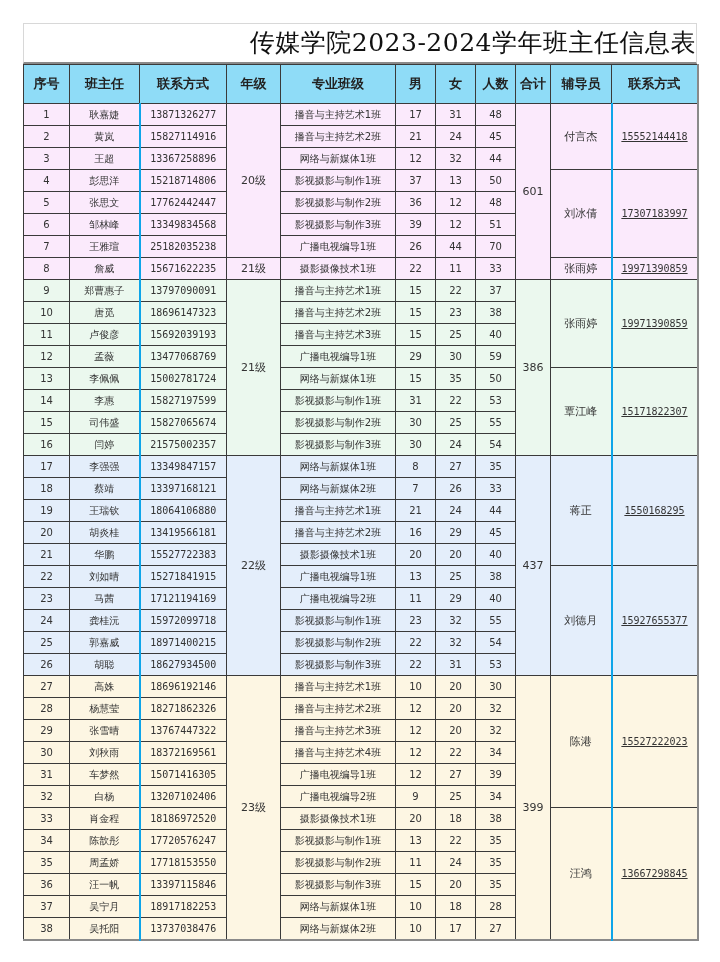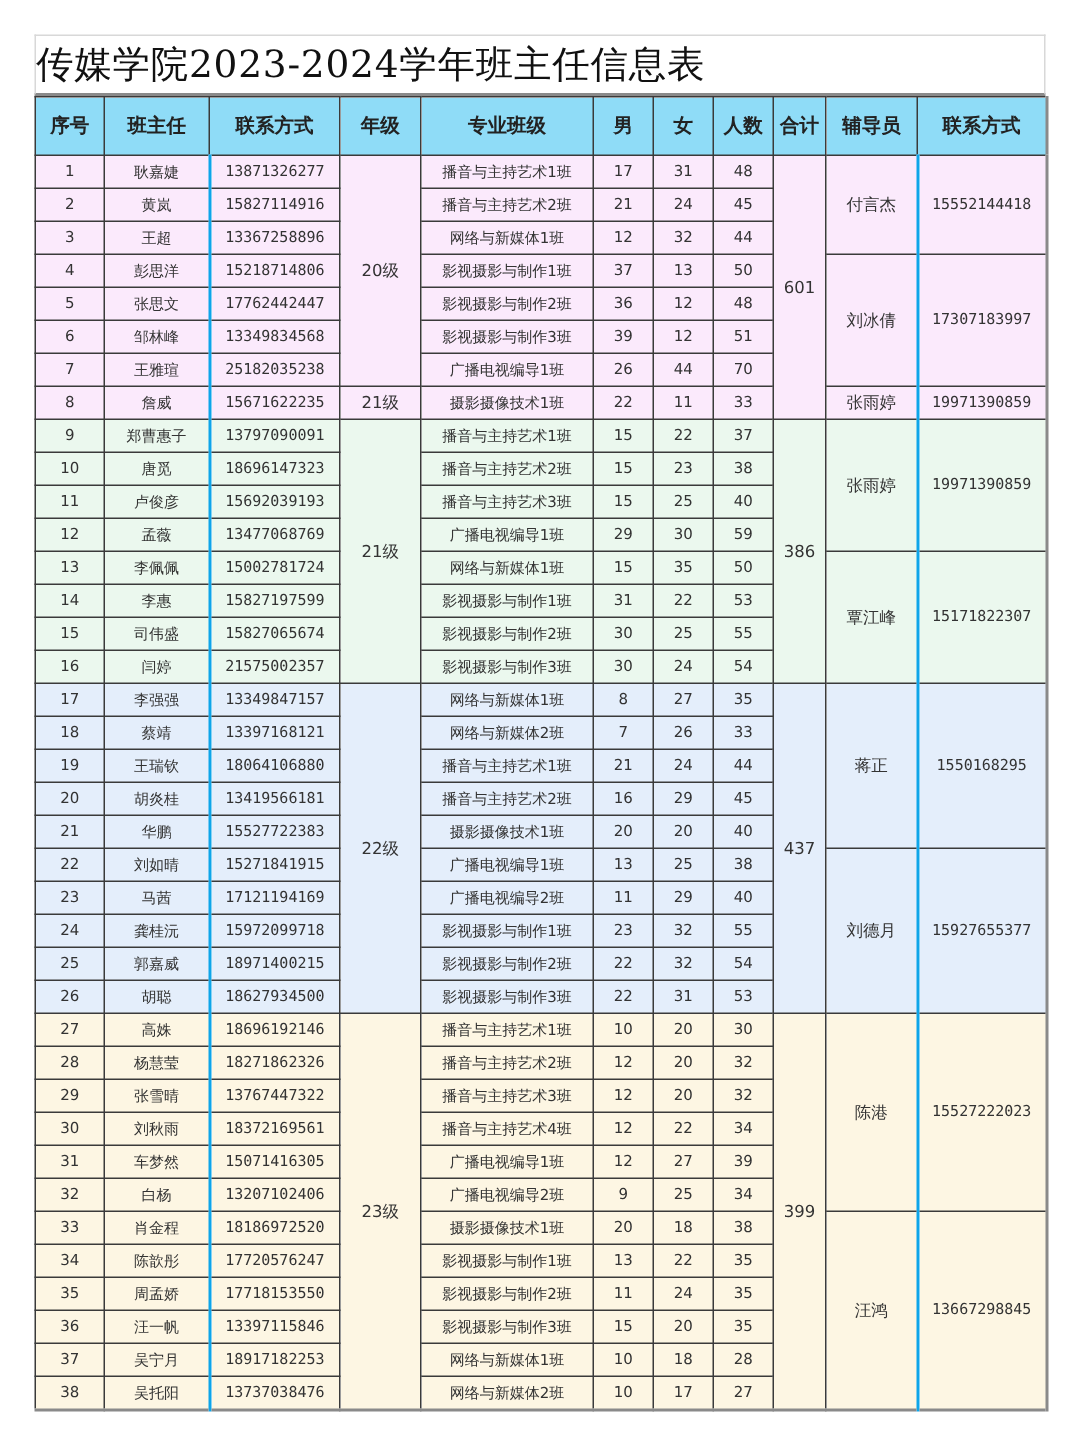--- a/index.html
+++ b/index.html
@@ -1,37 +1,37 @@
 <!DOCTYPE html>
 <html><head>
 <meta charset="utf-8">
 <style>
   html, body { margin: 0; padding: 0; background: #ffffff; }
   body { width: 720px; height: 962px; position: relative; overflow: hidden;
          font-family: "DejaVu Sans", "Liberation Sans", sans-serif; }
   .sheet { position: absolute; left: 23px; top: 23px; width: 674px; }
   .title { height: 38px; border: 1px solid #d8d8d8; border-bottom: 2px solid #8a8a8a;
-           background: #ffffff; text-align: left; line-height: 38px;
+           background: #ffffff; text-align: right; line-height: 38px;
            font-family: "DejaVu Serif", "Liberation Serif", serif; font-size: 25px;
            color: #111; letter-spacing: 0.5px; }
   table { border-collapse: collapse; width: 674px; table-layout: fixed;
           border-right: 2px solid #8a8a8a; border-bottom: 2px solid #8a8a8a; padding-left: 48px; }
   th, td { border: 1px solid #3a3a3a; text-align: center; vertical-align: middle;
            padding: 0; overflow: hidden; white-space: nowrap; }
   th { height: 38px; background: #8fdcf7; font-family: "DejaVu Serif", "Liberation Serif", serif;
        font-weight: bold; font-size: 13px; color: #222; }
   td { height: 21px; font-size: 10px; color: #333; }
   td.phone { font-family: "DejaVu Sans Mono", "Liberation Mono", monospace; font-size: 10px; }
   td.big { font-size: 11px; }
   tr.g20 td { background: #fbeafc; }
   tr.g21 td { background: #ebf8ee; }
   tr.g22 td { background: #e4eefb; }
   tr.g23 td { background: #fdf6e3; }
   td.thick-l { border-left: 2px solid #0ea5e9; }
-  td.thick-r { border-right: 2px solid #8a8a8a; }
+  td.thick-r { border-right: 2px solid #8a8a8a; text-decoration: underline; }
 </style>
 </head>
 <body>
 
 <div class="sheet">
   <div class="title">传媒学院2023-2024学年班主任信息表</div>
   <table>
     <colgroup>
       <col style="width:46px">
         <col style="width:70px">

